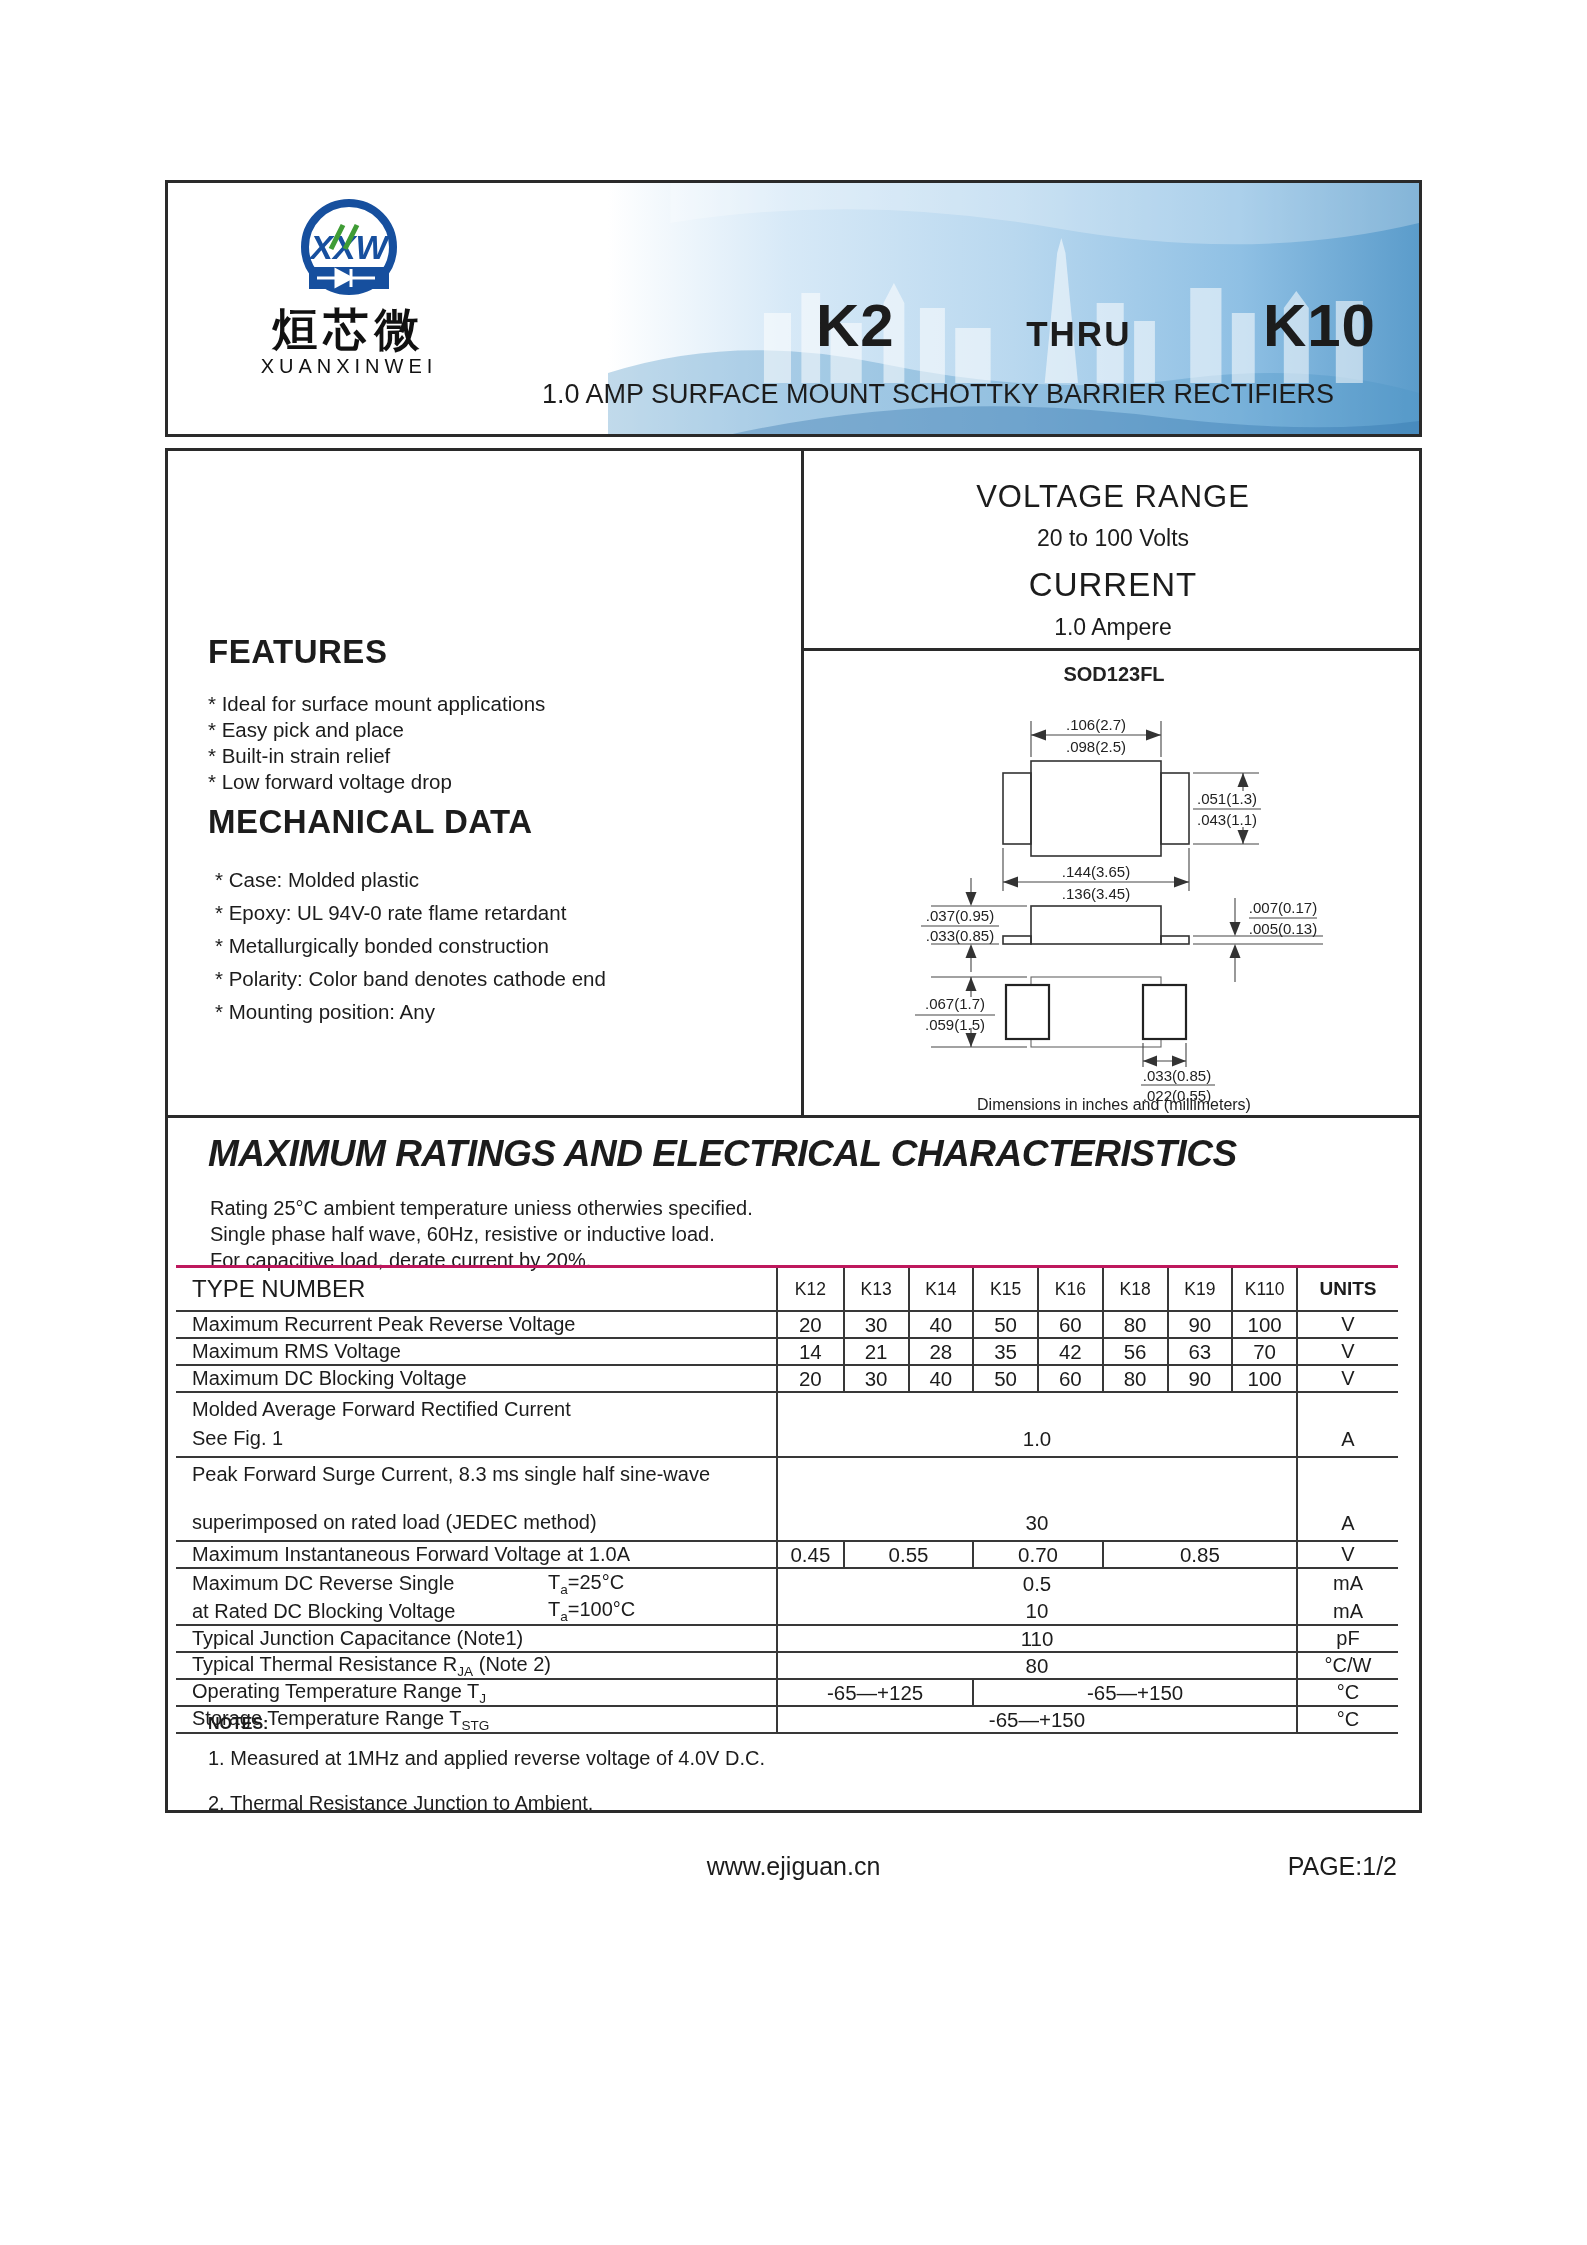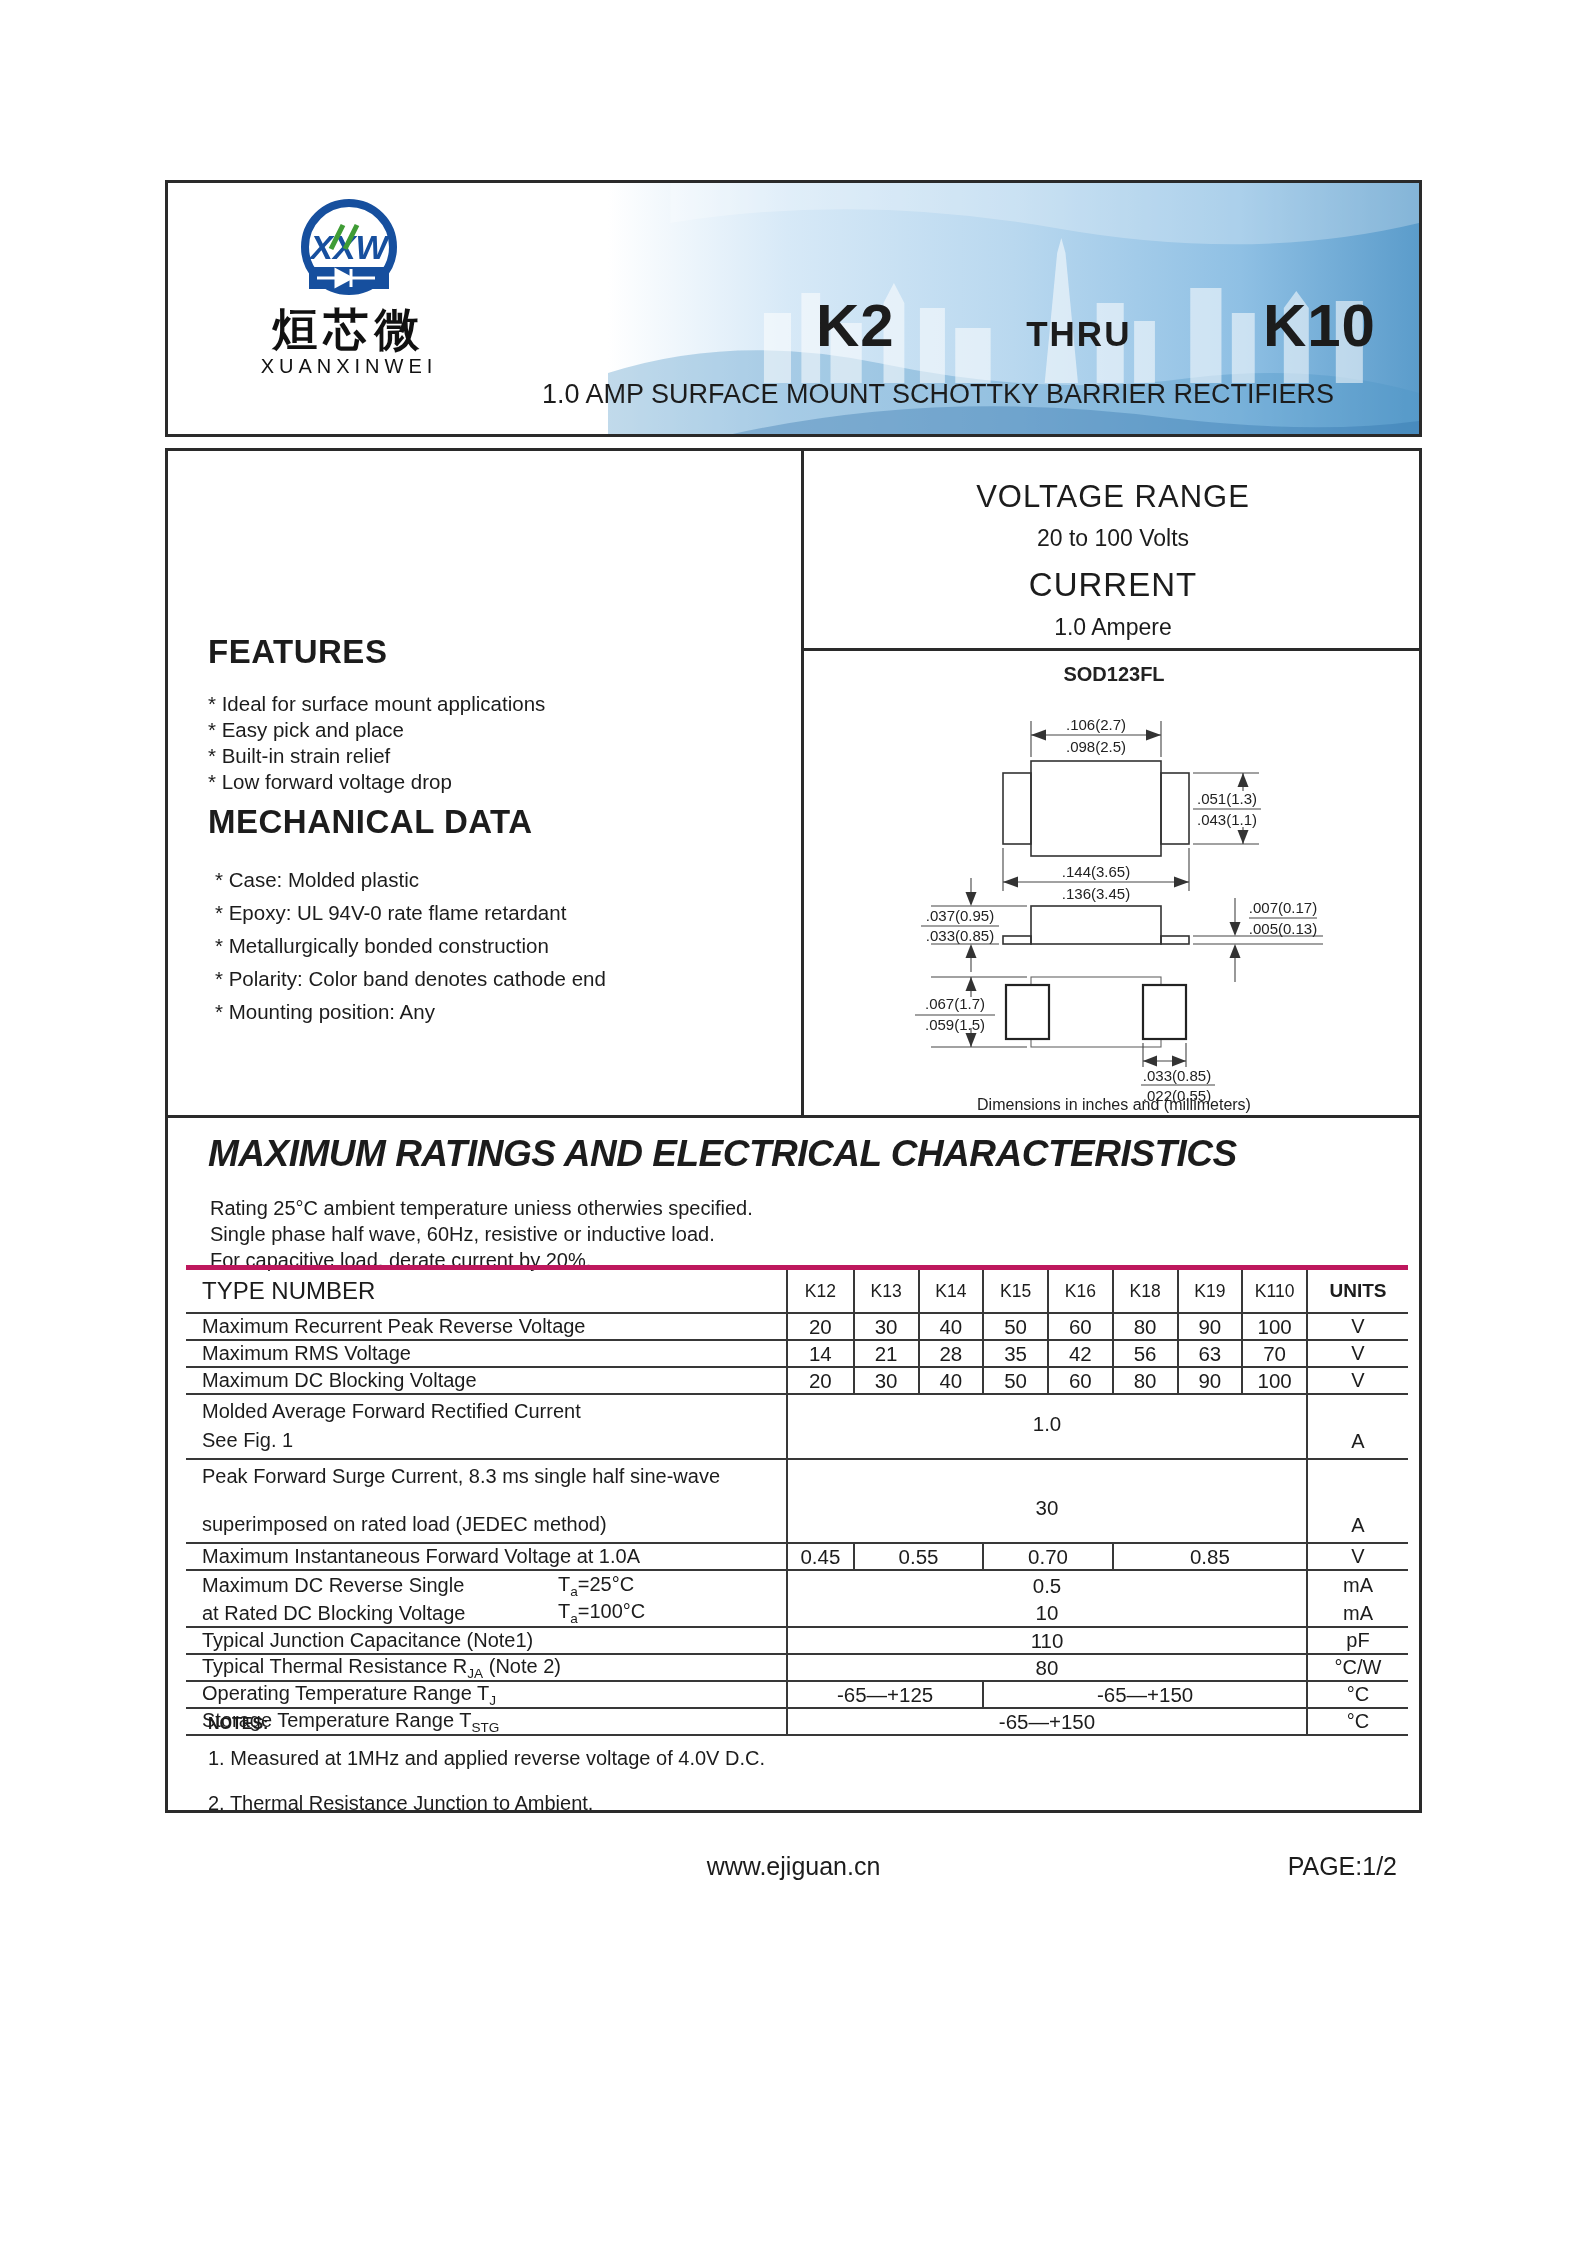--- a/index.html
+++ b/index.html
@@ -45,32 +45,32 @@
   .diagram .pkg-t{font-size:20px;font-weight:bold;}
   .diagram .cap-t{font-size:16px;}
 
   
   .ratings{position:absolute;left:0;top:664px;width:100%;height:698px;}
   .ratings-h{position:absolute;left:40px;top:18px;font-size:37px;font-weight:bold;
              letter-spacing:-0.5px;white-space:nowrap;font-style:italic;}
   .intro{position:absolute;left:42px;top:80px;font-size:20px;}
   .intro div{line-height:26px;}
 
-  .rt{position:absolute;left:18px;top:150px;width:1222px;border-top:5px solid #be185d;font-size:20px;}
+  .rt{position:absolute;left:8px;top:150px;width:1222px;border-top:3px solid #be185d;font-size:20px;}
   .tr{display:flex;box-sizing:border-box;border-bottom:2px solid #383838;}
   .tr.nosep{border-bottom:none;}
   .lc{width:600px;box-sizing:border-box;display:flex;align-items:center;
       padding-left:16px;position:relative;font-size:20px;}
   .lc.two{flex-direction:column;align-items:flex-start;justify-content:space-between;
           padding:5px 0 6px 16px;}
   .cond{position:absolute;left:372px;top:50%;transform:translateY(-50%);}
   .dr{width:520px;box-sizing:border-box;display:flex;border-left:2px solid #383838;}
   .dc{display:flex;align-items:center;justify-content:center;font-size:20.5px;box-sizing:border-box;}
   .dc + .dc{border-left:2px solid #383838;}
-  .dr.end .dc{align-items:flex-end;padding-bottom:22px;}
+  .dr.end .dc{align-items:flex-end;padding-bottom:5px;}
   .uc{width:102px;box-sizing:border-box;border-left:2px solid #383838;display:flex;
       align-items:center;justify-content:center;font-size:20px;}
   .uc.end{align-items:flex-end;padding-bottom:5px;}
   .th .lc{font-size:24px;}
   .th .dc{font-size:17.5px;}
   .th .uc{font-size:19px;font-weight:bold;}
   sub{font-size:68%;}
 
   .notes-h{position:absolute;left:40px;top:600px;font-size:16px;font-weight:bold;}
   .notes{position:absolute;left:40px;top:632px;font-size:20px;}

